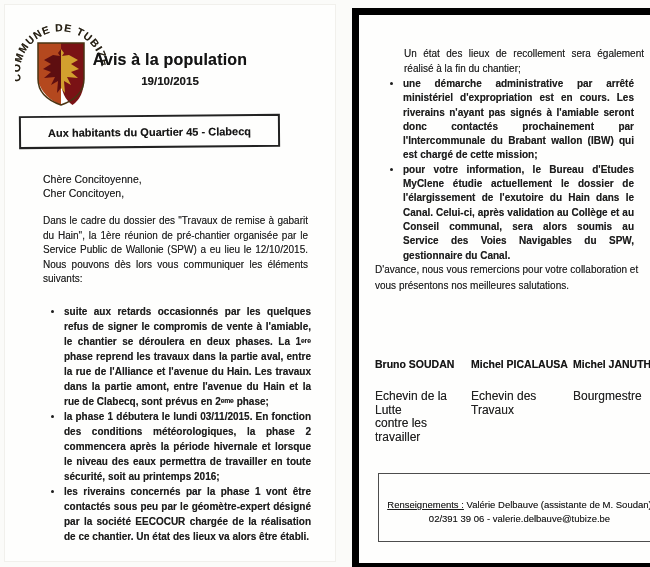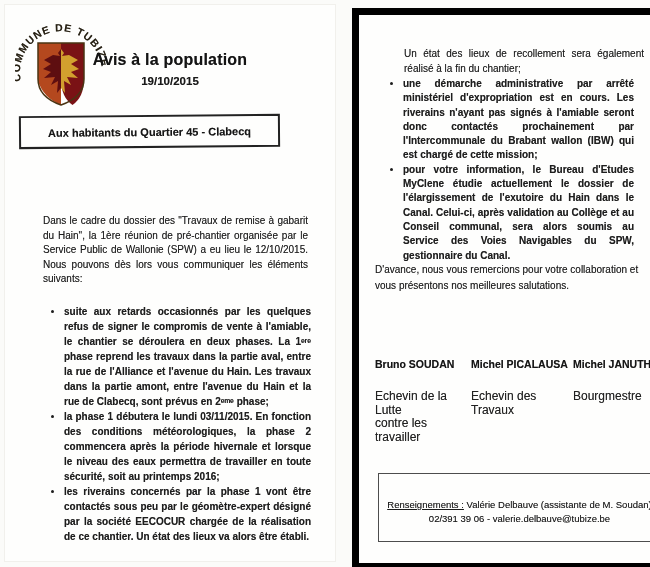--- a/index.html
+++ b/index.html
@@ -79,20 +79,24 @@
       </g>
     </svg>
 
     <div class="title">Avis à la population</div>
     <div class="date">19/10/2015</div>
 
     <div class="banner">
       <span>Aux habitants du Quartier 45 - Clabecq</span>
     </div>
 
+    <div class="greet">
+      <div>Chère Concitoyenne,</div>
+      <div>Cher Concitoyen,</div>
+    </div>
 
     <div class="intro">Dans le cadre du dossier des "Travaux de remise à gabarit du Hain", la 1ère réunion de pré-chantier organisée par le Service Public de Wallonie (SPW) a eu lieu le 12/10/2015. Nous pouvons dès lors vous communiquer les éléments suivants:</div>
 
     <div class="lbullets">
       <ul>
         <li>suite aux retards occasionnés par les quelques refus de signer le compromis de vente à l'amiable, le chantier se déroulera en deux phases. La 1ᵉʳᵉ phase reprend les travaux dans la partie aval, entre la rue de l'Alliance et l'avenue du Hain. Les travaux dans la partie amont, entre l'avenue du Hain et la rue de Clabecq, sont prévus en 2ᵉᵐᵉ phase;</li>
         <li>la phase 1 débutera le lundi 03/11/2015. En fonction des conditions météorologiques, la phase 2 commencera après la période hivernale et lorsque le niveau des eaux permettra de travailler en toute sécurité, soit au printemps 2016;</li>
         <li>les riverains concernés par la phase 1 vont être contactés sous peu par le géomètre-expert désigné par la société EECOCUR chargée de la réalisation de ce chantier. Un état des lieux va alors être établi.</li>
       </ul>
     </div>

